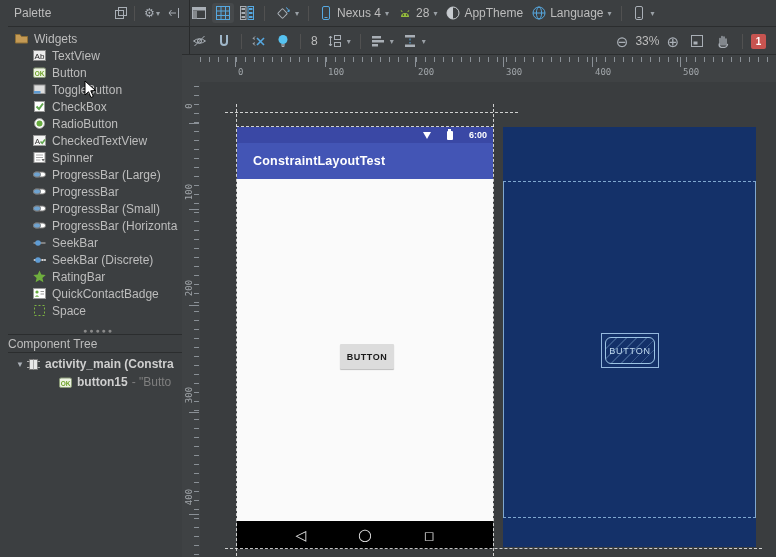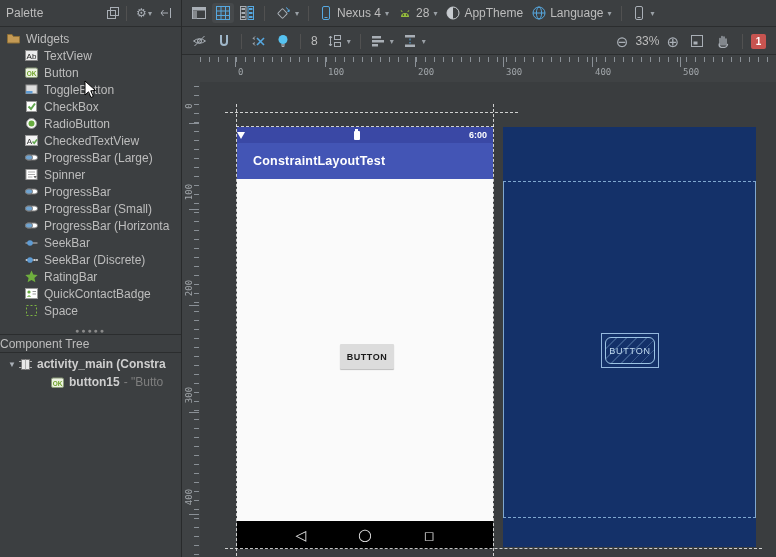--- a/index.html
+++ b/index.html
@@ -1,21 +1,21 @@
 <!DOCTYPE html>
 <html><head>
 <meta charset="utf-8">
 <style>
   html,body{margin:0;padding:0;background:#2b2b2b;}
   #app{position:relative;width:776px;height:557px;background:#3c3f41;overflow:hidden;
        font-family:"Liberation Sans",sans-serif;font-size:12px;color:#bdbdbd;}
   .nosel{user-select:none;}
 
   
-  #left-panel{position:absolute;left:0;top:0;width:181px;height:557px;background:#3c3f41;border-right:1px solid #282a2b;}
+  #left-panel{position:absolute;left:8px;top:0;width:181px;height:557px;background:#3c3f41;border-right:1px solid #282a2b;}
   #palette-header{position:absolute;left:0;top:0;width:181px;height:27px;border-bottom:1px solid #2b2d2e;display:flex;align-items:center;padding:0 6px;box-sizing:border-box;}
   #palette-header .title{flex:1;color:#bdbdbd;}
   .hicon{display:flex;align-items:center;justify-content:center;width:18px;height:18px;color:#a9afb6;}
   .sepv{width:1px;height:15px;background:#515151;margin:0 4px;}
   .caret{font-size:8px;color:#9aa0a6;margin-left:1px;}
 
   #palette-list{position:absolute;left:0;top:27px;width:181px;height:299px;overflow:hidden;padding-top:3px;box-sizing:border-box;}
   .prow{display:flex;align-items:center;height:17px;padding-left:24px;gap:5px;white-space:nowrap;overflow:hidden;}
   .prow.group{padding-left:6px;}
   .picon{width:15px;height:15px;flex:none;display:flex;align-items:flex-end;justify-content:center;text-decoration:underline;}
@@ -45,21 +45,21 @@
   .htick{position:absolute;top:2px;width:1px;background:#8a9096;}
   .hlab{position:absolute;top:12px;font-family:"DejaVu Sans Mono",monospace;font-size:9px;color:#a0a5a9;}
   #vruler{position:absolute;left:182px;top:82px;width:18px;height:475px;background:#3f4244;}
   .vtick{position:absolute;right:1px;height:1px;background:#8a9096;}
   .vlab{position:absolute;font-family:"DejaVu Sans Mono",monospace;font-size:9px;color:#a0a5a9;transform:rotate(-90deg);transform-origin:center;width:30px;text-align:center;left:-8px;}
 
   
   #canvas{position:absolute;left:200px;top:82px;width:576px;height:475px;background:#3a3d3f;overflow:hidden;}
 
   #design-screen{position:absolute;left:37px;top:45px;width:256px;height:422px;background:#fafafa;}
-  #status-bar{height:16px;background:#3a48a5;display:flex;align-items:center;justify-content:space-between;gap:16px;padding-right:6px;box-sizing:border-box;}
+  #status-bar{height:16px;background:#3a48a5;display:flex;align-items:center;justify-content:flex-end;gap:16px;padding-right:6px;box-sizing:border-box;}
   .wifi{width:0;height:0;border-left:4px solid transparent;border-right:4px solid transparent;border-top:7px solid #fff;}
   .battery{width:6px;height:9px;background:#fff;border-radius:1px;position:relative;}
   .battery:before{content:"";position:absolute;top:-2px;left:1.5px;width:3px;height:2px;background:#fff;}
   #status-time{color:#fff;font-size:9px;font-weight:bold;}
   #action-bar{height:36px;background:#4355b5;display:flex;align-items:center;padding-left:16px;box-sizing:border-box;}
   #app-title{color:#fff;font-size:12.5px;font-weight:bold;letter-spacing:.2px;}
   #design-content{position:relative;height:342px;background:#fafafa;}
   #design-button{position:absolute;left:103px;top:165px;width:54px;height:25px;background:#dcdcdc;border-radius:1px;
       box-shadow:0 1px 1px rgba(0,0,0,.25);display:flex;align-items:center;justify-content:center;
       font-size:9px;font-weight:bold;letter-spacing:.5px;color:#1a1a1a;}
@@ -168,37 +168,37 @@
               <rect x="1.5" y="2.5" width="12" height="10" fill="#f4f4f4" stroke="#999"></rect>
               <text x="5.5" y="10.5" font-size="8" fill="#333" text-anchor="middle" font-family="Liberation Sans">A</text>
               <path d="M8.5 8.5 l1.7 1.7 L13 6.5" stroke="#61a64e" stroke-width="1.6" fill="none"></path>
             </svg>
           </span>
           <span class="plabel">CheckedTextView</span>
         </div>
         <div class="prow">
           <span class="picon">
             <svg width="15" height="15">
-              <rect x="1.5" y="5" width="12" height="5" rx="2.5" fill="#fff" stroke="#777"></rect>
-              <rect x="1.5" y="5" width="7" height="5" rx="2.5" fill="#6fa3d0" stroke="#777"></rect>
-            </svg>
-          </span>
-          <span class="plabel">ProgressBar (Large)</span>
-        </div>
-        <div class="prow">
-          <span class="picon">
-            <svg width="15" height="15">
               <rect x="2" y="2.5" width="11" height="10" fill="#fff" stroke="#999"></rect>
               <line x1="4" y1="5" x2="11" y2="5" stroke="#aaa"></line>
               <line x1="4" y1="7.5" x2="11" y2="7.5" stroke="#aaa"></line>
               <line x1="4" y1="10" x2="8.5" y2="10" stroke="#aaa"></line>
               <path d="M9.5 9 h3.2 l-1.6 2.6 z" fill="#666"></path>
             </svg>
           </span>
           <span class="plabel">Spinner</span>
+        </div>
+        <div class="prow">
+          <span class="picon">
+            <svg width="15" height="15">
+              <rect x="1.5" y="5" width="12" height="5" rx="2.5" fill="#fff" stroke="#777"></rect>
+              <rect x="1.5" y="5" width="7" height="5" rx="2.5" fill="#6fa3d0" stroke="#777"></rect>
+            </svg>
+          </span>
+          <span class="plabel">ProgressBar (Large)</span>
         </div>
         <div class="prow">
           <span class="picon">
             <svg width="15" height="15">
               <rect x="1.5" y="5" width="12" height="5" rx="2.5" fill="#fff" stroke="#777"></rect>
               <rect x="1.5" y="5" width="7" height="5" rx="2.5" fill="#6fa3d0" stroke="#777"></rect>
             </svg>
           </span>
           <span class="plabel">ProgressBar</span>
         </div>

